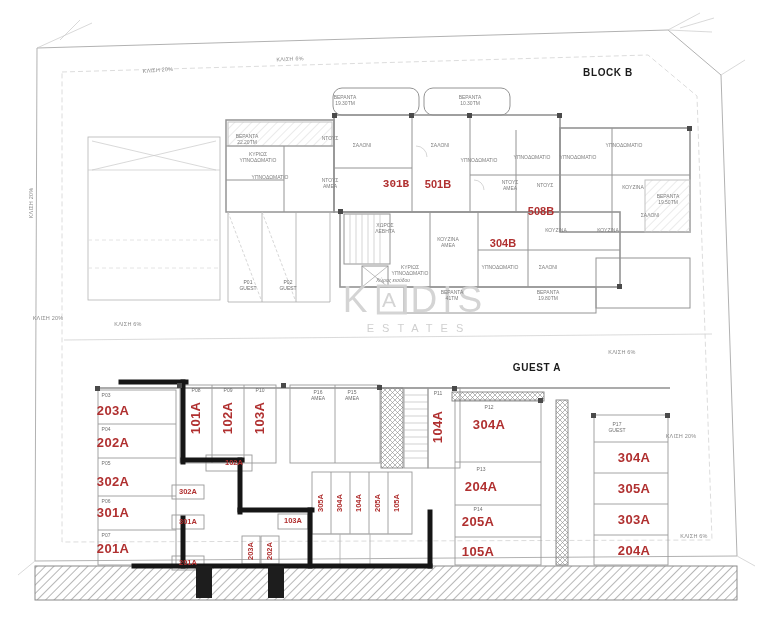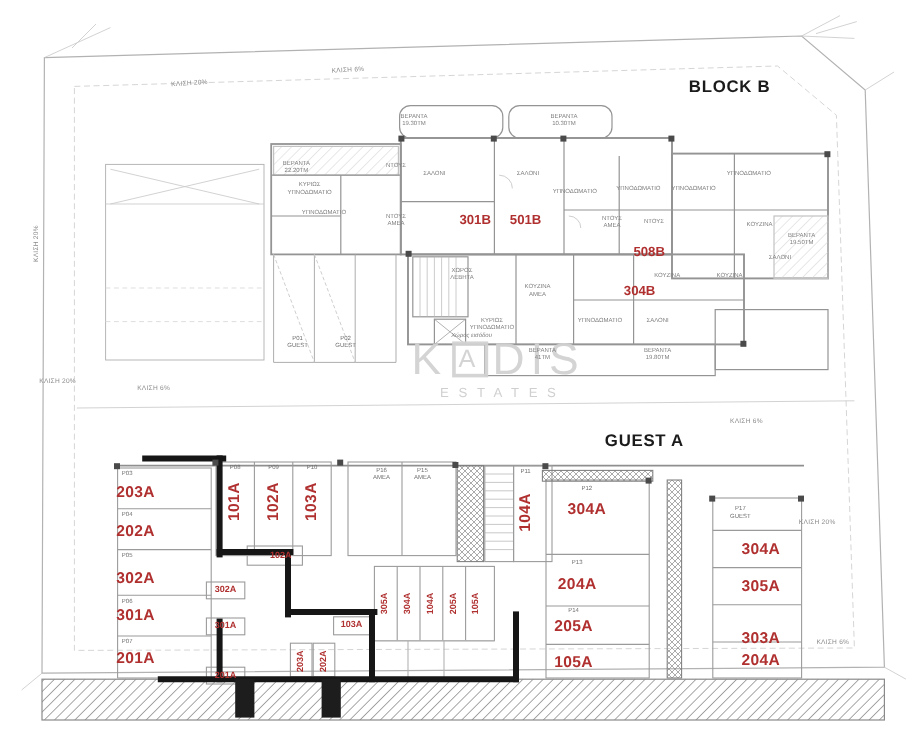--- a/index.html
+++ b/index.html
@@ -10,21 +10,21 @@
   #labels-layer { position:absolute; left:0; top:0; width:768px; height:625px; }
   .lbl { position:absolute; white-space:pre-line; text-align:center; line-height:1.15; }
   .unit { color:var(--unit-red,#b03030); font-weight:bold; }
   .unit.lg { font-size:13px; letter-spacing:0.3px; }
   .unit.md { font-size:11px; }
   .unit.sm { font-size:7.5px; }
   .room { font-size:5px; color:#7e7e7e; }
   .slope { font-size:5.5px; color:#8a8a8a; letter-spacing:0.2px; }
   .parking { font-size:5px; color:#6f6f6f; }
   .block-title { position:absolute; transform:translate(-50%,-50%);
-                 font-size:14px; font-weight:bold; color:#1b1b1b; letter-spacing:0.6px; }
+                 font-size:10px; font-weight:bold; color:#1b1b1b; letter-spacing:0.6px; }
   .watermark { position:absolute; left:415px; top:306px; transform:translate(-50%,-50%);
                text-align:center; opacity:0.95; }
   .wm-brand { display:flex; align-items:center; justify-content:center;
               font-size:37px; color:#d2d2d2; letter-spacing:5px; font-weight:500; }
   .wm-box { display:inline-flex; align-items:center; justify-content:center;
             width:30px; height:30px; border:3px solid #d2d2d2; font-size:21px;
             margin:0 4px; color:#d2d2d2; }
   .wm-sub { margin-top:1px; font-size:11px; letter-spacing:8px; color:#cdcdcd; padding-left:8px; }
 </style>
 </head>
@@ -165,40 +165,40 @@
   <div class="watermark">
     <div class="wm-brand">
       <span>K</span>
       <span class="wm-box">A</span>
       <span>DIS</span>
     </div>
     <div class="wm-sub">ESTATES</div>
   </div>
 
   <div id="labels-layer">
-      <div class="lbl unit md" style="left: 396px; top: 184px; transform: translate(-50%, -50%) rotate(0deg);">301B</div>
+      <div class="lbl unit md" style="left: 396px; top: 184px; transform: translate(-50%, -50%) rotate(0deg); font-family: Liberation Mono, monospace;">301B</div>
       <div class="lbl unit md" style="left: 438px; top: 184px; transform: translate(-50%, -50%) rotate(0deg);">501B</div>
       <div class="lbl unit md" style="left: 541px; top: 211px; transform: translate(-50%, -50%) rotate(0deg);">508B</div>
-      <div class="lbl unit md" style="left: 503px; top: 243px; transform: translate(-50%, -50%) rotate(0deg); margin-left: 30px;">304B</div>
+      <div class="lbl unit md" style="left: 503px; top: 243px; transform: translate(-50%, -50%) rotate(0deg);">304B</div>
       <div class="lbl unit lg" style="left: 113px; top: 411px; transform: translate(-50%, -50%) rotate(0deg);">203A</div>
       <div class="lbl unit lg" style="left: 113px; top: 443px; transform: translate(-50%, -50%) rotate(0deg);">202A</div>
       <div class="lbl unit lg" style="left: 113px; top: 482px; transform: translate(-50%, -50%) rotate(0deg);">302A</div>
       <div class="lbl unit lg" style="left: 113px; top: 513px; transform: translate(-50%, -50%) rotate(0deg);">301A</div>
       <div class="lbl unit lg" style="left: 113px; top: 549px; transform: translate(-50%, -50%) rotate(0deg);">201A</div>
       <div class="lbl unit lg" style="left: 196px; top: 418px; transform: translate(-50%, -50%) rotate(-90deg);">101A</div>
       <div class="lbl unit lg" style="left: 228px; top: 418px; transform: translate(-50%, -50%) rotate(-90deg);">102A</div>
       <div class="lbl unit lg" style="left: 260px; top: 418px; transform: translate(-50%, -50%) rotate(-90deg);">103A</div>
       <div class="lbl unit lg" style="left: 438px; top: 427px; transform: translate(-50%, -50%) rotate(-90deg);">104A</div>
       <div class="lbl unit lg" style="left: 489px; top: 425px; transform: translate(-50%, -50%) rotate(0deg);">304A</div>
       <div class="lbl unit lg" style="left: 481px; top: 487px; transform: translate(-50%, -50%) rotate(0deg);">204A</div>
       <div class="lbl unit lg" style="left: 478px; top: 522px; transform: translate(-50%, -50%) rotate(0deg);">205A</div>
       <div class="lbl unit lg" style="left: 478px; top: 552px; transform: translate(-50%, -50%) rotate(0deg);">105A</div>
       <div class="lbl unit lg" style="left: 634px; top: 458px; transform: translate(-50%, -50%) rotate(0deg);">304A</div>
       <div class="lbl unit lg" style="left: 634px; top: 489px; transform: translate(-50%, -50%) rotate(0deg);">305A</div>
-      <div class="lbl unit lg" style="left: 634px; top: 532px; transform: translate(-50%, -50%) rotate(0deg);">303A</div>
+      <div class="lbl unit lg" style="left: 634px; top: 520px; transform: translate(-50%, -50%) rotate(0deg);">303A</div>
       <div class="lbl unit lg" style="left: 634px; top: 551px; transform: translate(-50%, -50%) rotate(0deg);">204A</div>
       <div class="lbl unit sm" style="left: 234px; top: 463px; transform: translate(-50%, -50%) rotate(0deg);">102A</div>
       <div class="lbl unit sm" style="left: 188px; top: 492px; transform: translate(-50%, -50%) rotate(0deg);">302A</div>
       <div class="lbl unit sm" style="left: 188px; top: 522px; transform: translate(-50%, -50%) rotate(0deg);">301A</div>
       <div class="lbl unit sm" style="left: 188px; top: 563px; transform: translate(-50%, -50%) rotate(0deg);">201A</div>
       <div class="lbl unit sm" style="left: 293px; top: 521px; transform: translate(-50%, -50%) rotate(0deg);">103A</div>
       <div class="lbl unit sm" style="left: 251px; top: 551px; transform: translate(-50%, -50%) rotate(-90deg);">203A</div>
       <div class="lbl unit sm" style="left: 270px; top: 551px; transform: translate(-50%, -50%) rotate(-90deg);">202A</div>
       <div class="lbl unit sm" style="left: 321px; top: 503px; transform: translate(-50%, -50%) rotate(-90deg);">305A</div>
       <div class="lbl unit sm" style="left: 340px; top: 503px; transform: translate(-50%, -50%) rotate(-90deg);">304A</div>

